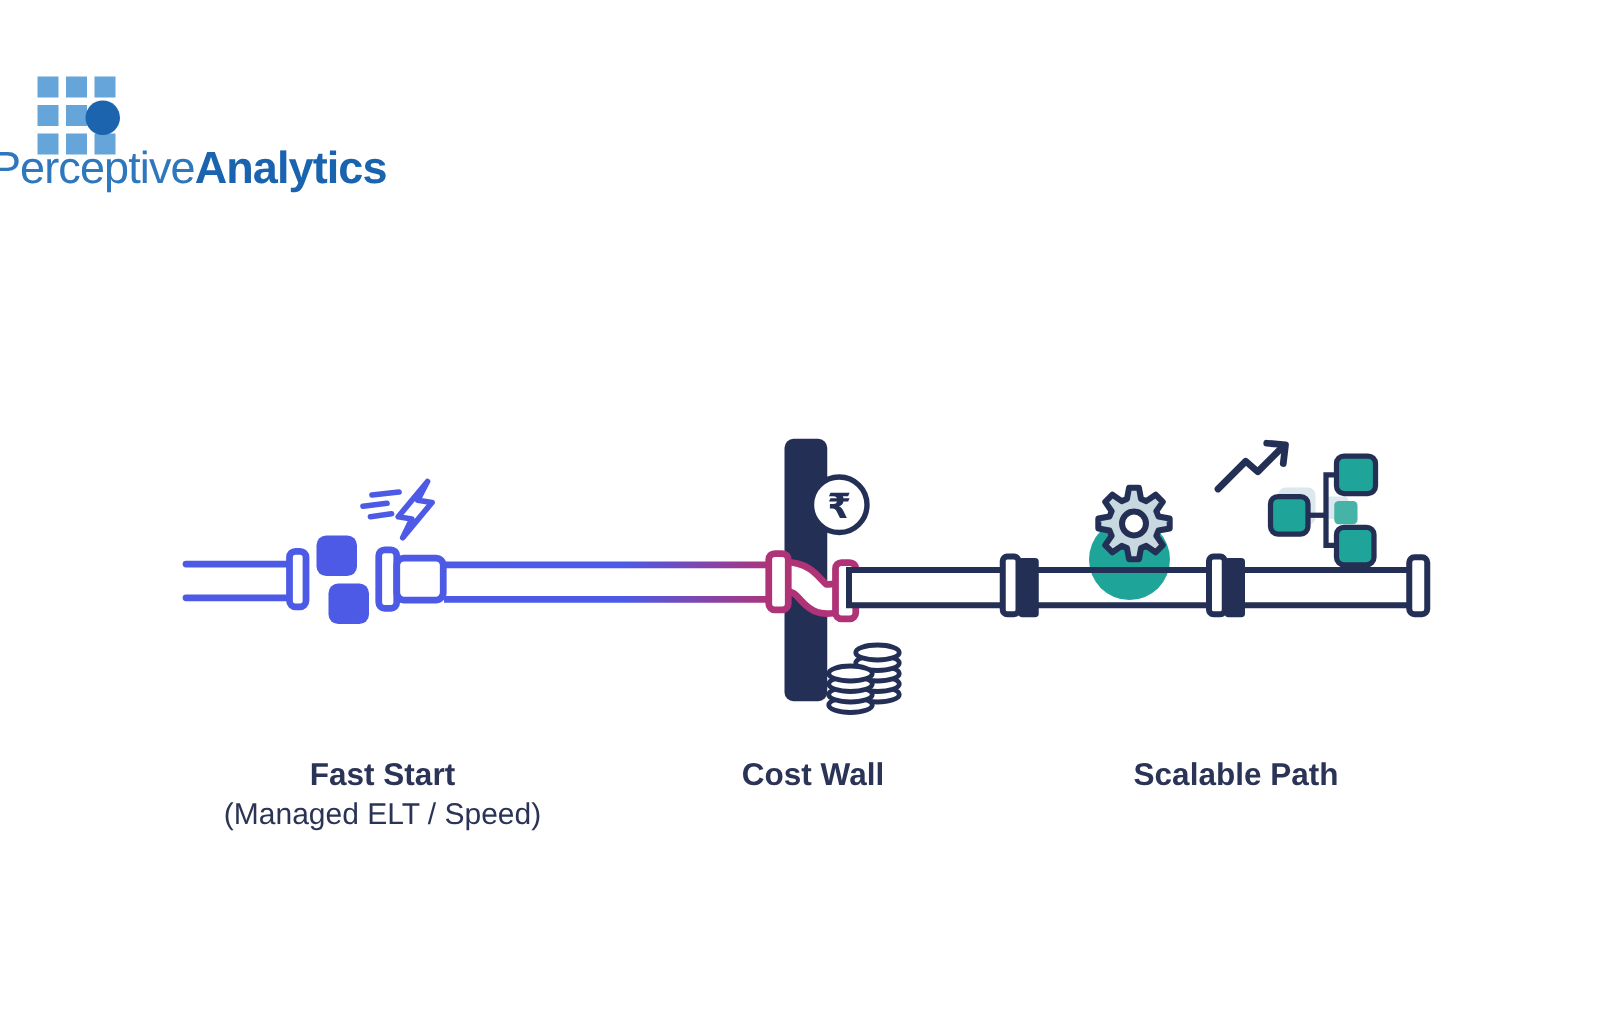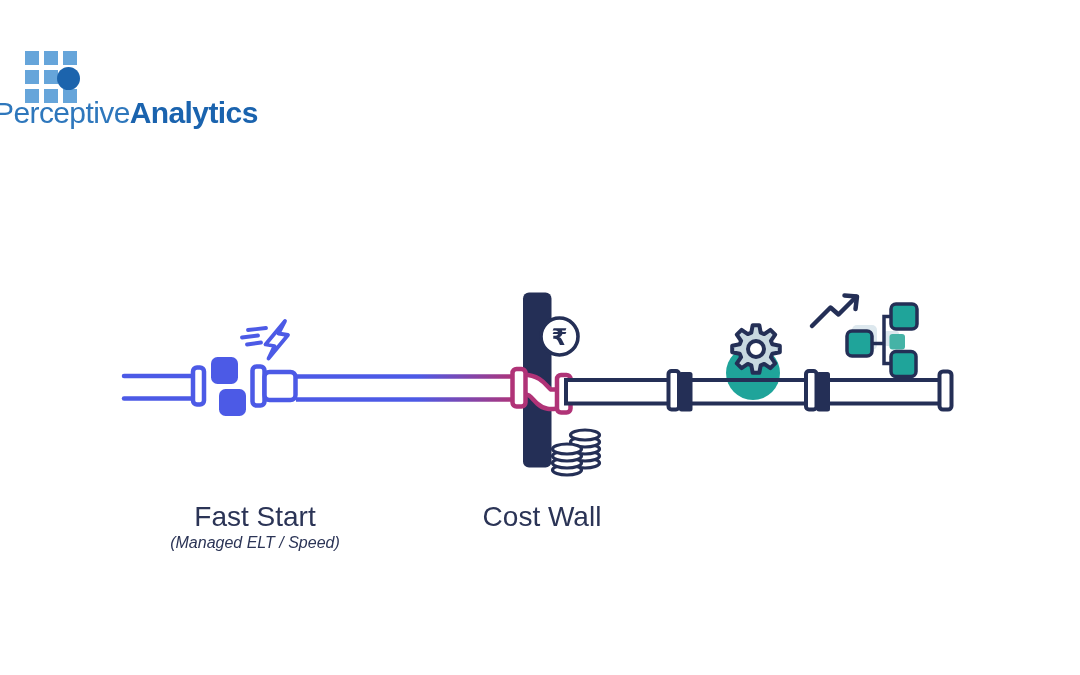--- a/index.html
+++ b/index.html
@@ -22,22 +22,22 @@
   
   .diagram{position:absolute;left:0;top:0;width:1080px;height:675px;}
   .f-white{fill:#fff}.f-none{fill:none}.s-white{stroke:#fff}
   .s-ind{stroke:var(--indigo,#4c5ae6)}.f-ind{fill:var(--indigo,#4c5ae6)}
   .s-navy{stroke:var(--navy,#242f56)}.f-navy{fill:var(--navy,#242f56)}
   .s-pink{stroke:var(--pink,#b03377)}
   .f-teal{fill:var(--teal,#1fa49a)}
   .rupee{font-family:"DejaVu Sans",sans-serif;font-size:23px;font-weight:700;fill:var(--navy,#242f56);}
   
   .label{position:absolute;top:503px;width:300px;text-align:center;color:var(--label-text,#2b3456);}
-  .label-title{font-size:28px;font-weight:400;line-height:27px;}
-  .label-sub{font-size:16px;font-weight:400;line-height:26px;font-style:italic;}
+  .label-title{font-size:21px;font-weight:700;line-height:27px;}
+  .label-sub{font-size:20px;font-weight:400;line-height:26px;}
 </style>
 </head>
 <body>
 
 <header class="brand">
   <div class="logo-mark">
     <i class="sq"></i>
     <i class="sq"></i>
     <i class="sq"></i>
     <i class="sq"></i>
@@ -156,14 +156,15 @@
 
 <div>
   <div class="label" style="left:105px">
     <div class="label-title">Fast Start</div>
     <div class="label-sub">(Managed ELT / Speed)</div>
   </div>
   <div class="label" style="left:392px">
     <div class="label-title">Cost Wall</div>
   </div>
   <div class="label" style="left:674px">
+    <div class="label-title">Scalable Path</div>
   </div>
 </div>
 
 </body></html>

